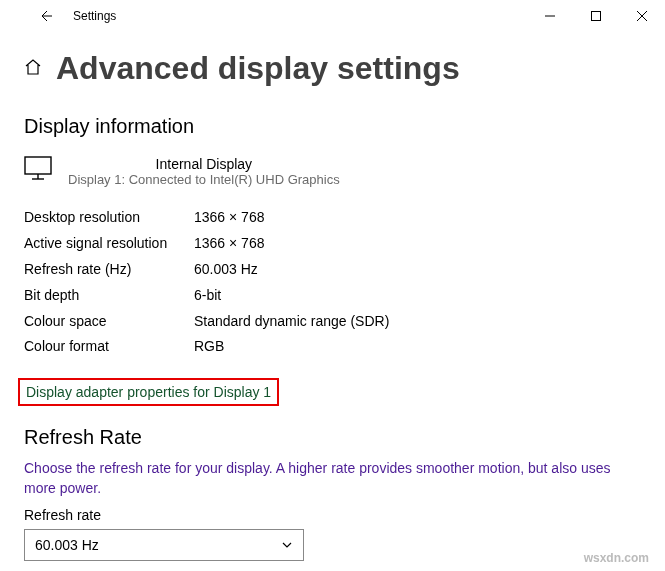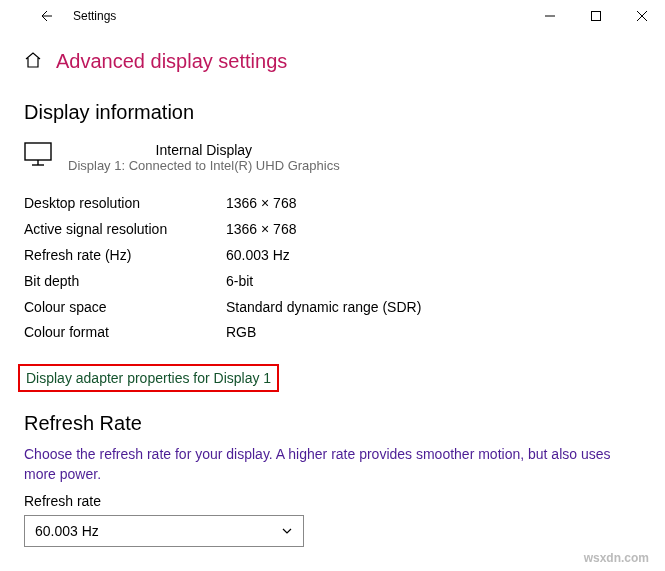--- a/index.html
+++ b/index.html
@@ -53,23 +53,23 @@
     }
     .page-header {
       display: flex;
       align-items: center;
       gap: 14px;
       margin-bottom: 28px;
       margin-top: 12px;
     }
     .home-icon svg { width: 18px; height: 18px; }
     .page-title {
-      font-size: 20px;
-      font-weight: 400;
-      color: #be185d;
+      font-size: 32px;
+      font-weight: 700;
+      color: #404040;
     }
     .section-title {
       font-size: 20px;
       font-weight: 400;
       color: #000;
       margin-bottom: 18px;
     }
     .display-header {
       display: flex;
       align-items: flex-start;
@@ -87,21 +87,20 @@
       color: #6b6b6b;
     }
     .info-table {
       margin-bottom: 12px;
     }
     .info-row {
       display: flex;
       font-size: 14px;
       color: #000;
       line-height: 1.85;
-      gap: 32px;
     }
     .info-label {
       width: 170px;
     }
     .info-value {
       color: #000;
     }
     .link-highlight {
       border: 2px solid #e60000;
       display: inline-block;

